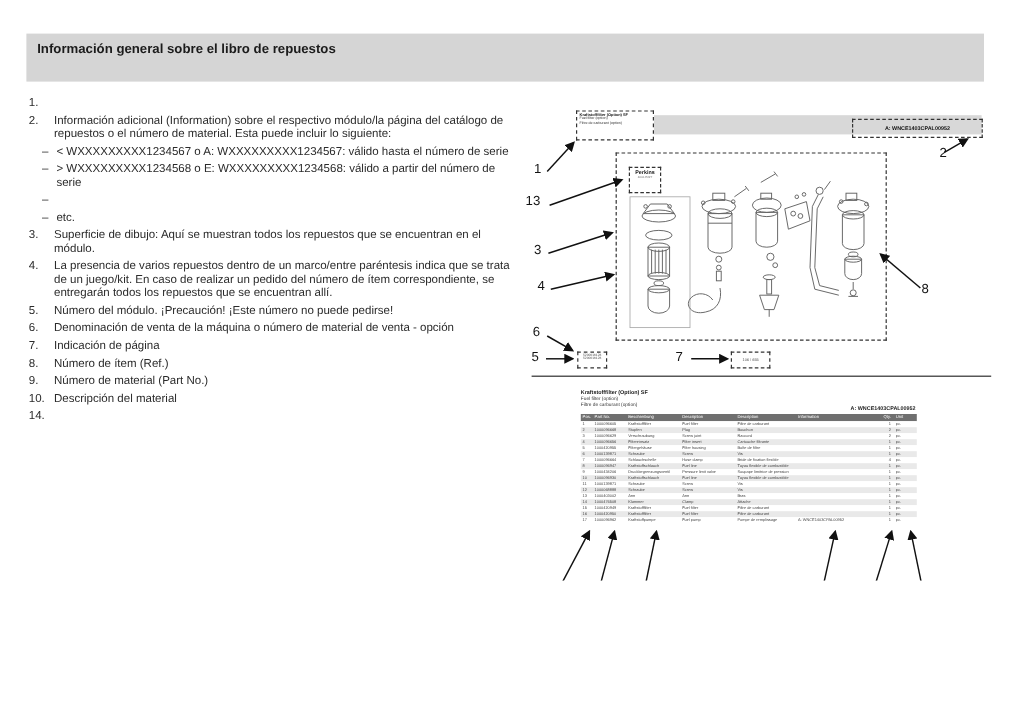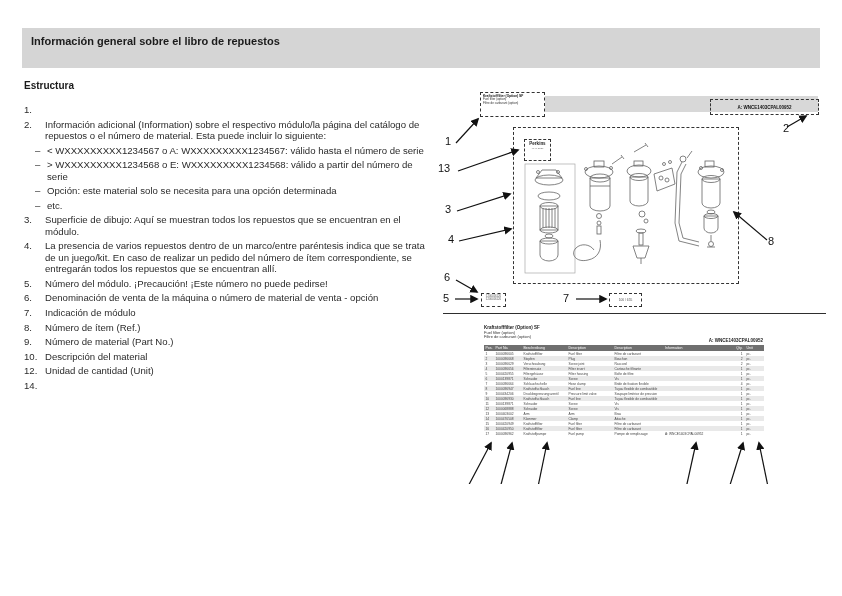--- a/index.html
+++ b/index.html
@@ -83,40 +83,38 @@
 </head>
 <body>
 
 <div id="page">
 
   <div class="abs hdrbar">
     <span>Información general sobre el libro de repuestos</span>
   </div>
 
   <div class="abs leftcol">
-    <div class="sect">Estructura</div>
     <div id="structure-list">
         <div class="li">
           <span class="num">1.</span>
         </div>
         <div class="li">
           <span class="num">2.</span>
           <span class="txt">Información adicional (Information) sobre el respectivo módulo/la página del catálogo de repuestos o el número de material. Esta puede incluir lo siguiente:</span>
         </div>
         <div class="li sub">
           <span class="num">–</span>
           <span class="txt">&lt; WXXXXXXXXX1234567 o A: WXXXXXXXXX1234567: válido hasta el número de serie</span>
         </div>
         <div class="li sub">
           <span class="num">–</span>
           <span class="txt">&gt; WXXXXXXXXX1234568 o E: WXXXXXXXXX1234568: válido a partir del número de serie</span>
         </div>
         <div class="li sub">
           <span class="num">–</span>
-          <span class="txt">Opción: este material solo se necesita para una opción determinada</span>
         </div>
         <div class="li sub">
           <span class="num">–</span>
           <span class="txt">etc.</span>
         </div>
         <div class="li">
           <span class="num">3.</span>
           <span class="txt">Superficie de dibujo: Aquí se muestran todos los repuestos que se encuentran en el módulo.</span>
         </div>
         <div class="li">
@@ -126,37 +124,33 @@
         <div class="li">
           <span class="num">5.</span>
           <span class="txt">Número del módulo. ¡Precaución! ¡Este número no puede pedirse!</span>
         </div>
         <div class="li">
           <span class="num">6.</span>
           <span class="txt">Denominación de venta de la máquina o número de material de venta - opción</span>
         </div>
         <div class="li">
           <span class="num">7.</span>
-          <span class="txt">Indicación de módulo</span>
+          <span class="txt">Indicación de página</span>
         </div>
         <div class="li">
           <span class="num">8.</span>
           <span class="txt">Número de ítem (Ref.)</span>
         </div>
         <div class="li">
           <span class="num">9.</span>
           <span class="txt">Número de material (Part No.)</span>
         </div>
         <div class="li">
           <span class="num">10.</span>
           <span class="txt">Descripción del material</span>
-        </div>
-        <div class="li">
-          <span class="num">12.</span>
-          <span class="txt">Unidad de cantidad (Unit)</span>
         </div>
         <div class="li">
           <span class="num">14.</span>
         </div>
       </div>
   </div>
 
   <div class="abs f1band"></div>
   <div class="abs boxl dashed">
     <div class="in">

